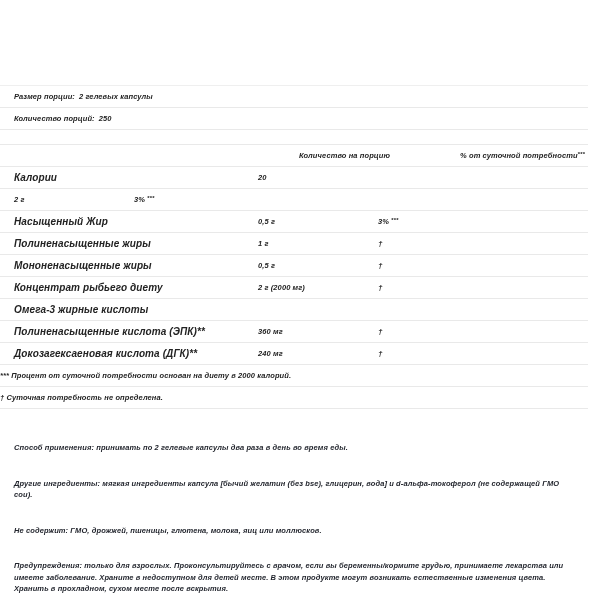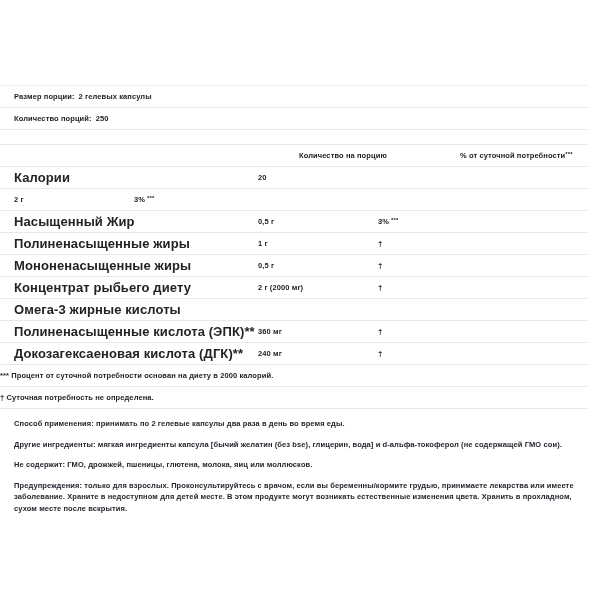--- a/index.html
+++ b/index.html
@@ -12,41 +12,42 @@
     background: #ffffff;
     font-family: "Liberation Sans", sans-serif;
     -webkit-font-smoothing: antialiased;
     overflow: hidden;
   }
 
   .label-sheet {
     width: 600px;
     padding-top: 85px;
     box-sizing: border-box;
+    font-style: italic;
   }
 
   
   .row {
     display: flex;
     align-items: center;
     height: 22px;
     border-top: 1px solid #e9e9e9;
     padding-left: 14px;
     padding-right: 12px;
     box-sizing: border-box;
     width: 588px;
   }
   .row.first {
     border-top: 1px solid #efefef;
   }
 
   .cell-name {
     width: 244px;
     flex: 0 0 244px;
-    font-size: 13px;
+    font-size: 10px;
     font-weight: bold;
     color: #232323;
     letter-spacing: 0.1px;
     white-space: nowrap;
   }
   .cell-amount {
     width: 120px;
     flex: 0 0 120px;
     font-size: 7.5px;
     font-weight: bold;
@@ -132,20 +133,21 @@
     padding: 9px 14px 0 14px;
   }
   .note {
     font-size: 7.5px;
     font-weight: bold;
     color: #23262e;
     letter-spacing: 0.1px;
     line-height: 11.5px;
     margin-bottom: 9px;
     max-width: 566px;
+    margin-top: 24px;
   }
   .note:last-child {
     margin-bottom: 0;
   }
 </style>
 </head>
 <body>
 
 <div class="label-sheet">
 

